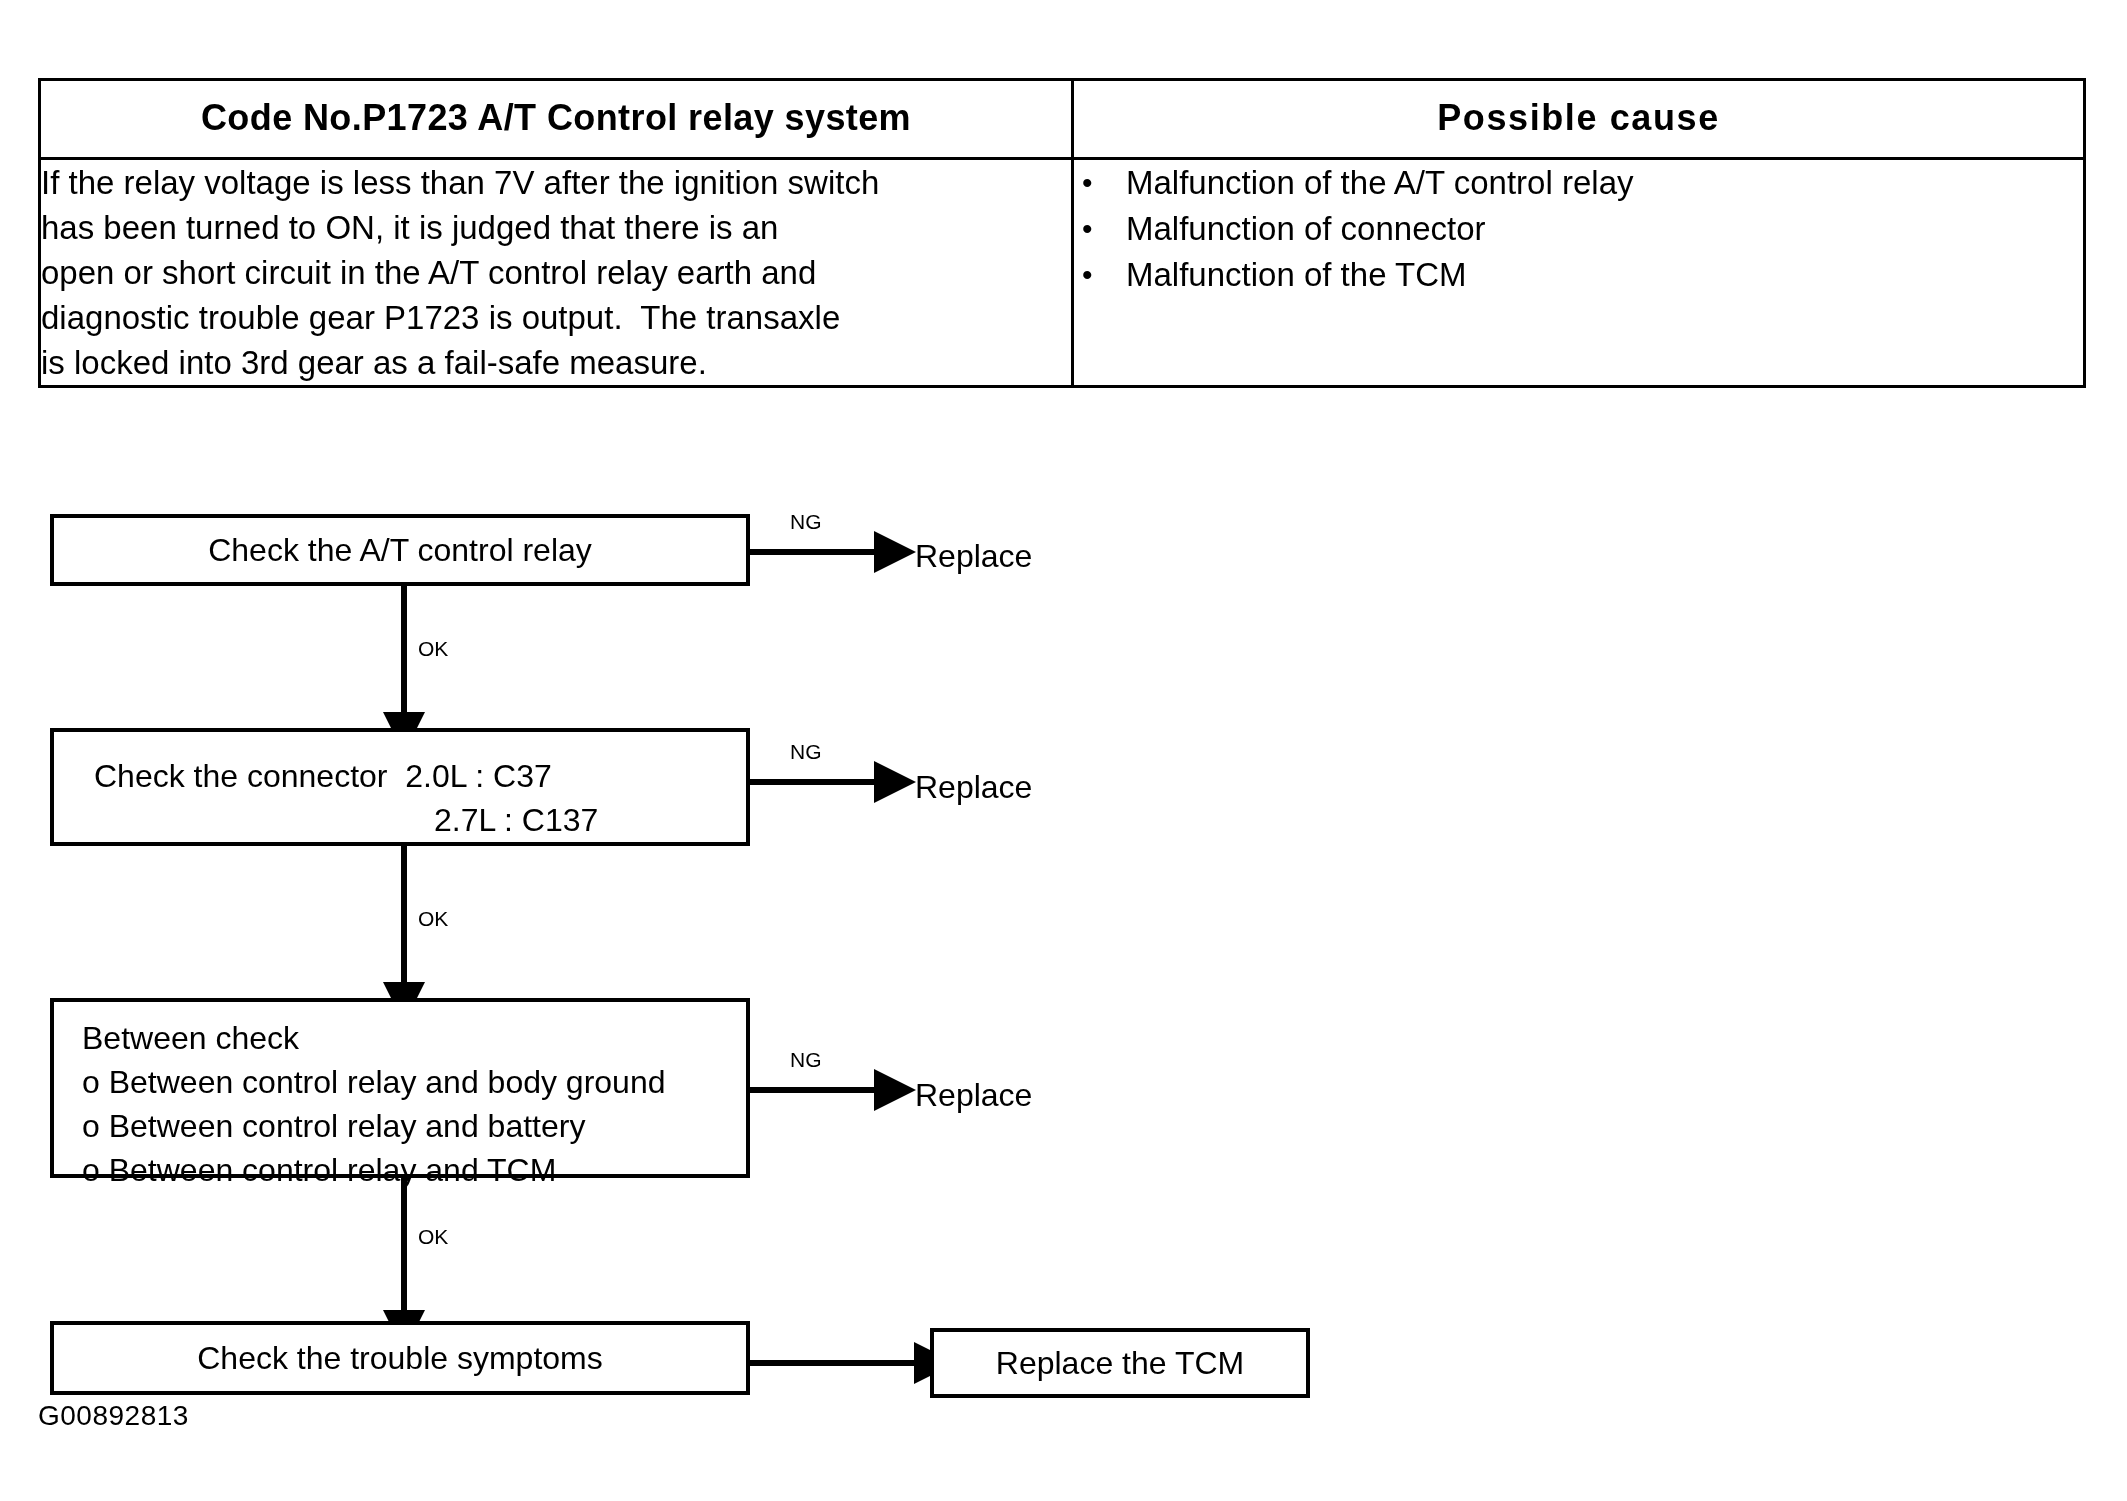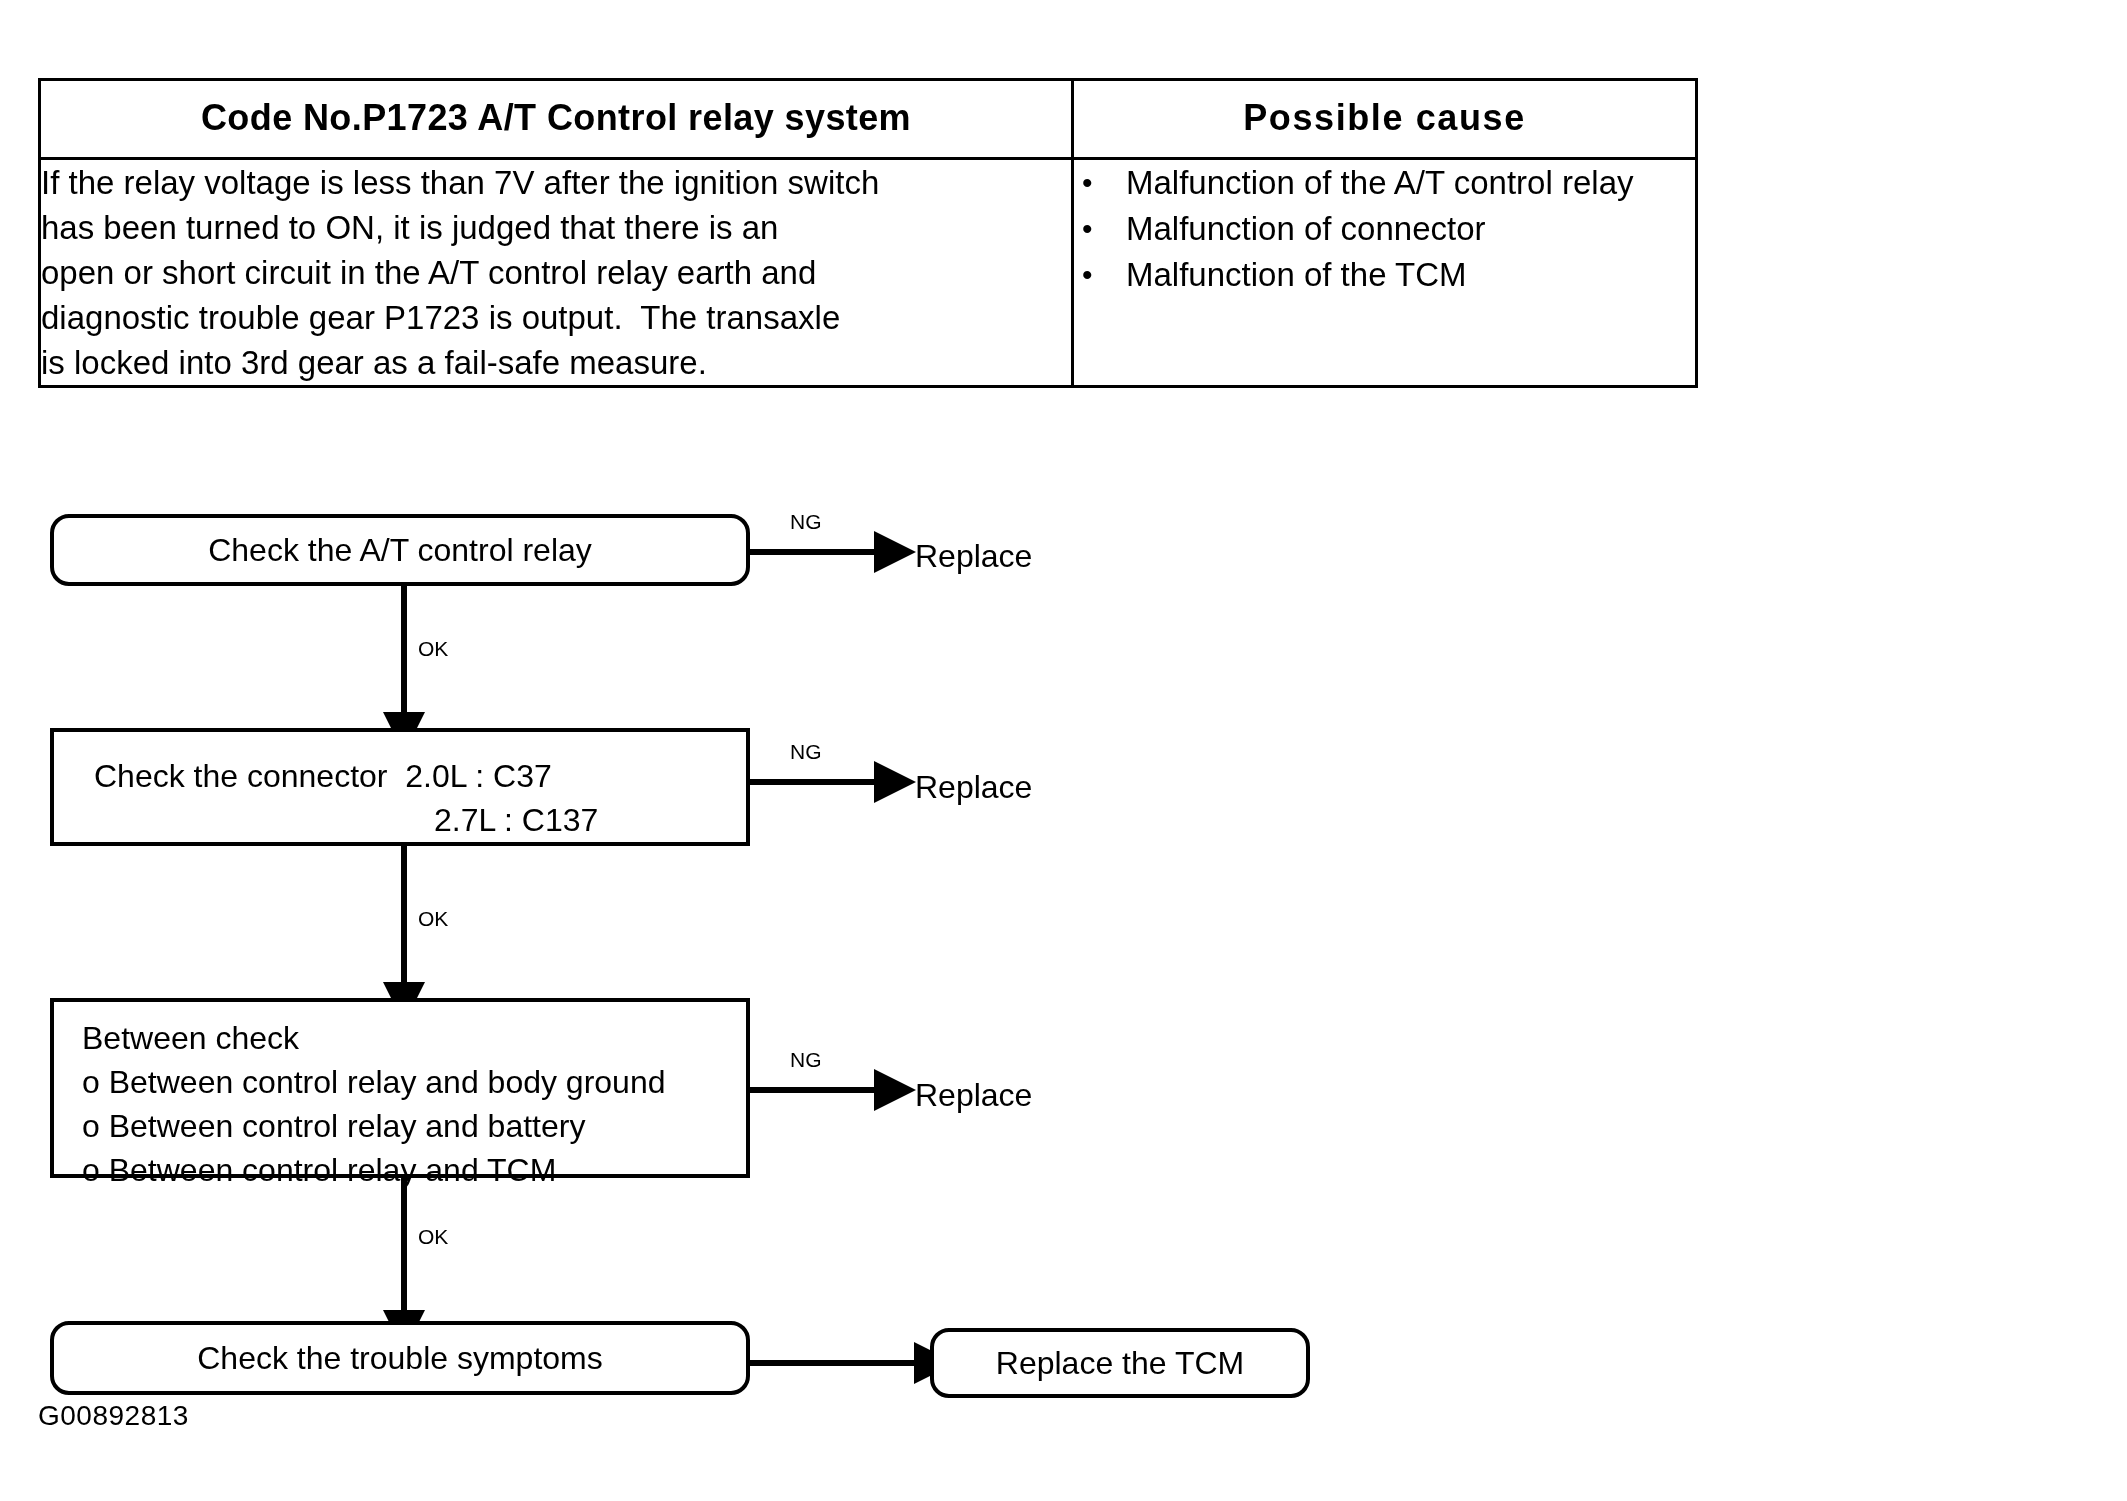--- a/index.html
+++ b/index.html
@@ -14,21 +14,21 @@
     font-family: "Liberation Sans", sans-serif;
     color: #000000;
     overflow: hidden;
   }
 
   
   .dtc-table {
     position: absolute;
     left: 38px;
     top: 78px;
-    width: 1660px;
+    width: 2048px;
     border: 3px solid #000;
     border-collapse: collapse;
     box-sizing: border-box;
   }
   .dtc-table td {
     border: 3px solid #000;
     vertical-align: top;
     padding: 0;
   }
   .col-left  { width: 1030px; }
@@ -92,21 +92,20 @@
   }
   .fbox .ftext {
     font-size: 32px;
     line-height: 44px;
     white-space: pre;
   }
   .fbox.centered {
     display: flex;
     align-items: center;
     justify-content: center;
-    border-radius: 19px;
   }
   .fbox.lefted {
     padding: 14px 0 0 28px;
   }
   .fbox.connector-box {
     padding: 22px 8px 0 40px;
   }
   .fbox.connector-box .ind {
     padding-left: 340px;
   }

